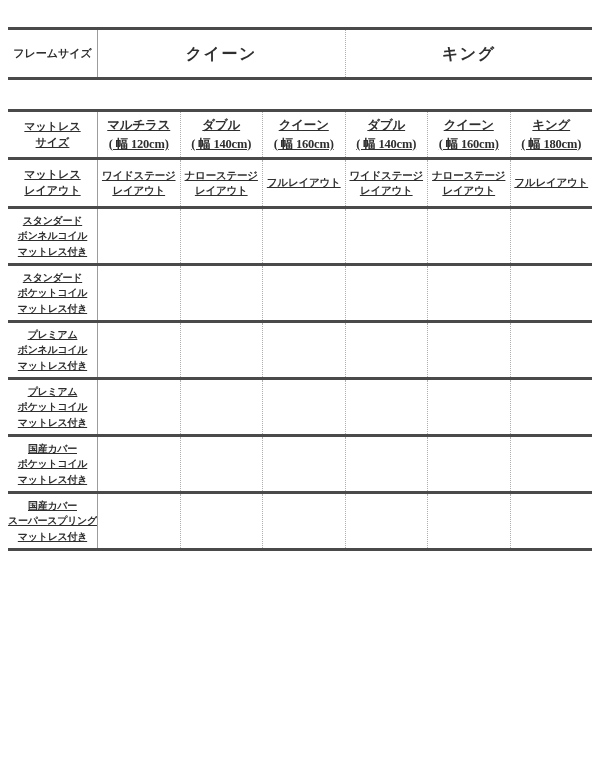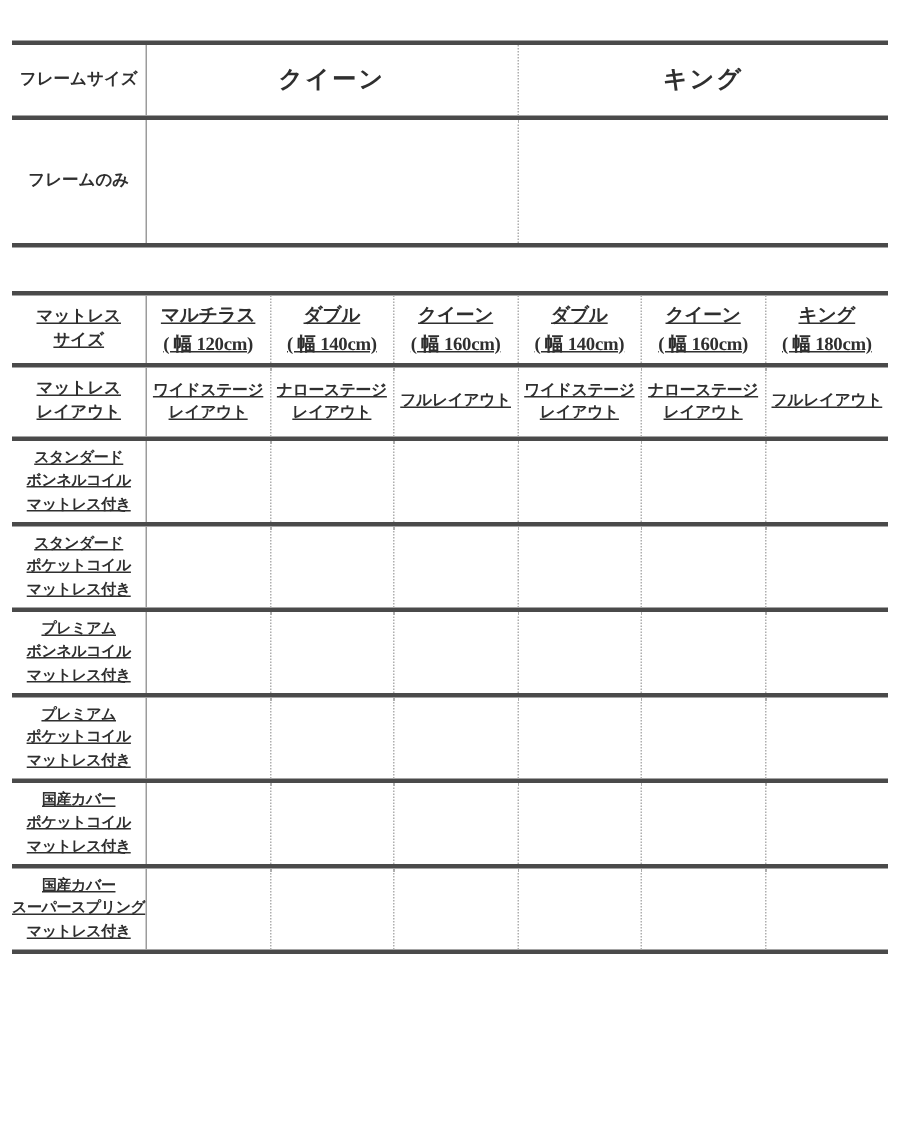--- a/index.html
+++ b/index.html
@@ -49,25 +49,20 @@
 </head>
 <body>
 
 <div class="page">
 
   <div class="tbl tbl-frame">
     <div class="row row-frame-head">
       <div class="cell corner">フレームサイズ</div>
       <div class="cell big">クイーン</div>
       <div class="cell big dot">キング</div>
-    </div>
-    <div class="row row-frame-data">
-      <div class="cell corner">フレームのみ</div>
-      <div class="cell"></div>
-      <div class="cell dot"></div>
     </div>
   </div>
 
   <div class="tbl tbl-mattress">
 
     <div class="row row-size">
       <div class="cell corner">マットレス
 サイズ</div>
       <div class="cell size-head">マルチラス
 ( 幅 120cm)</div>

